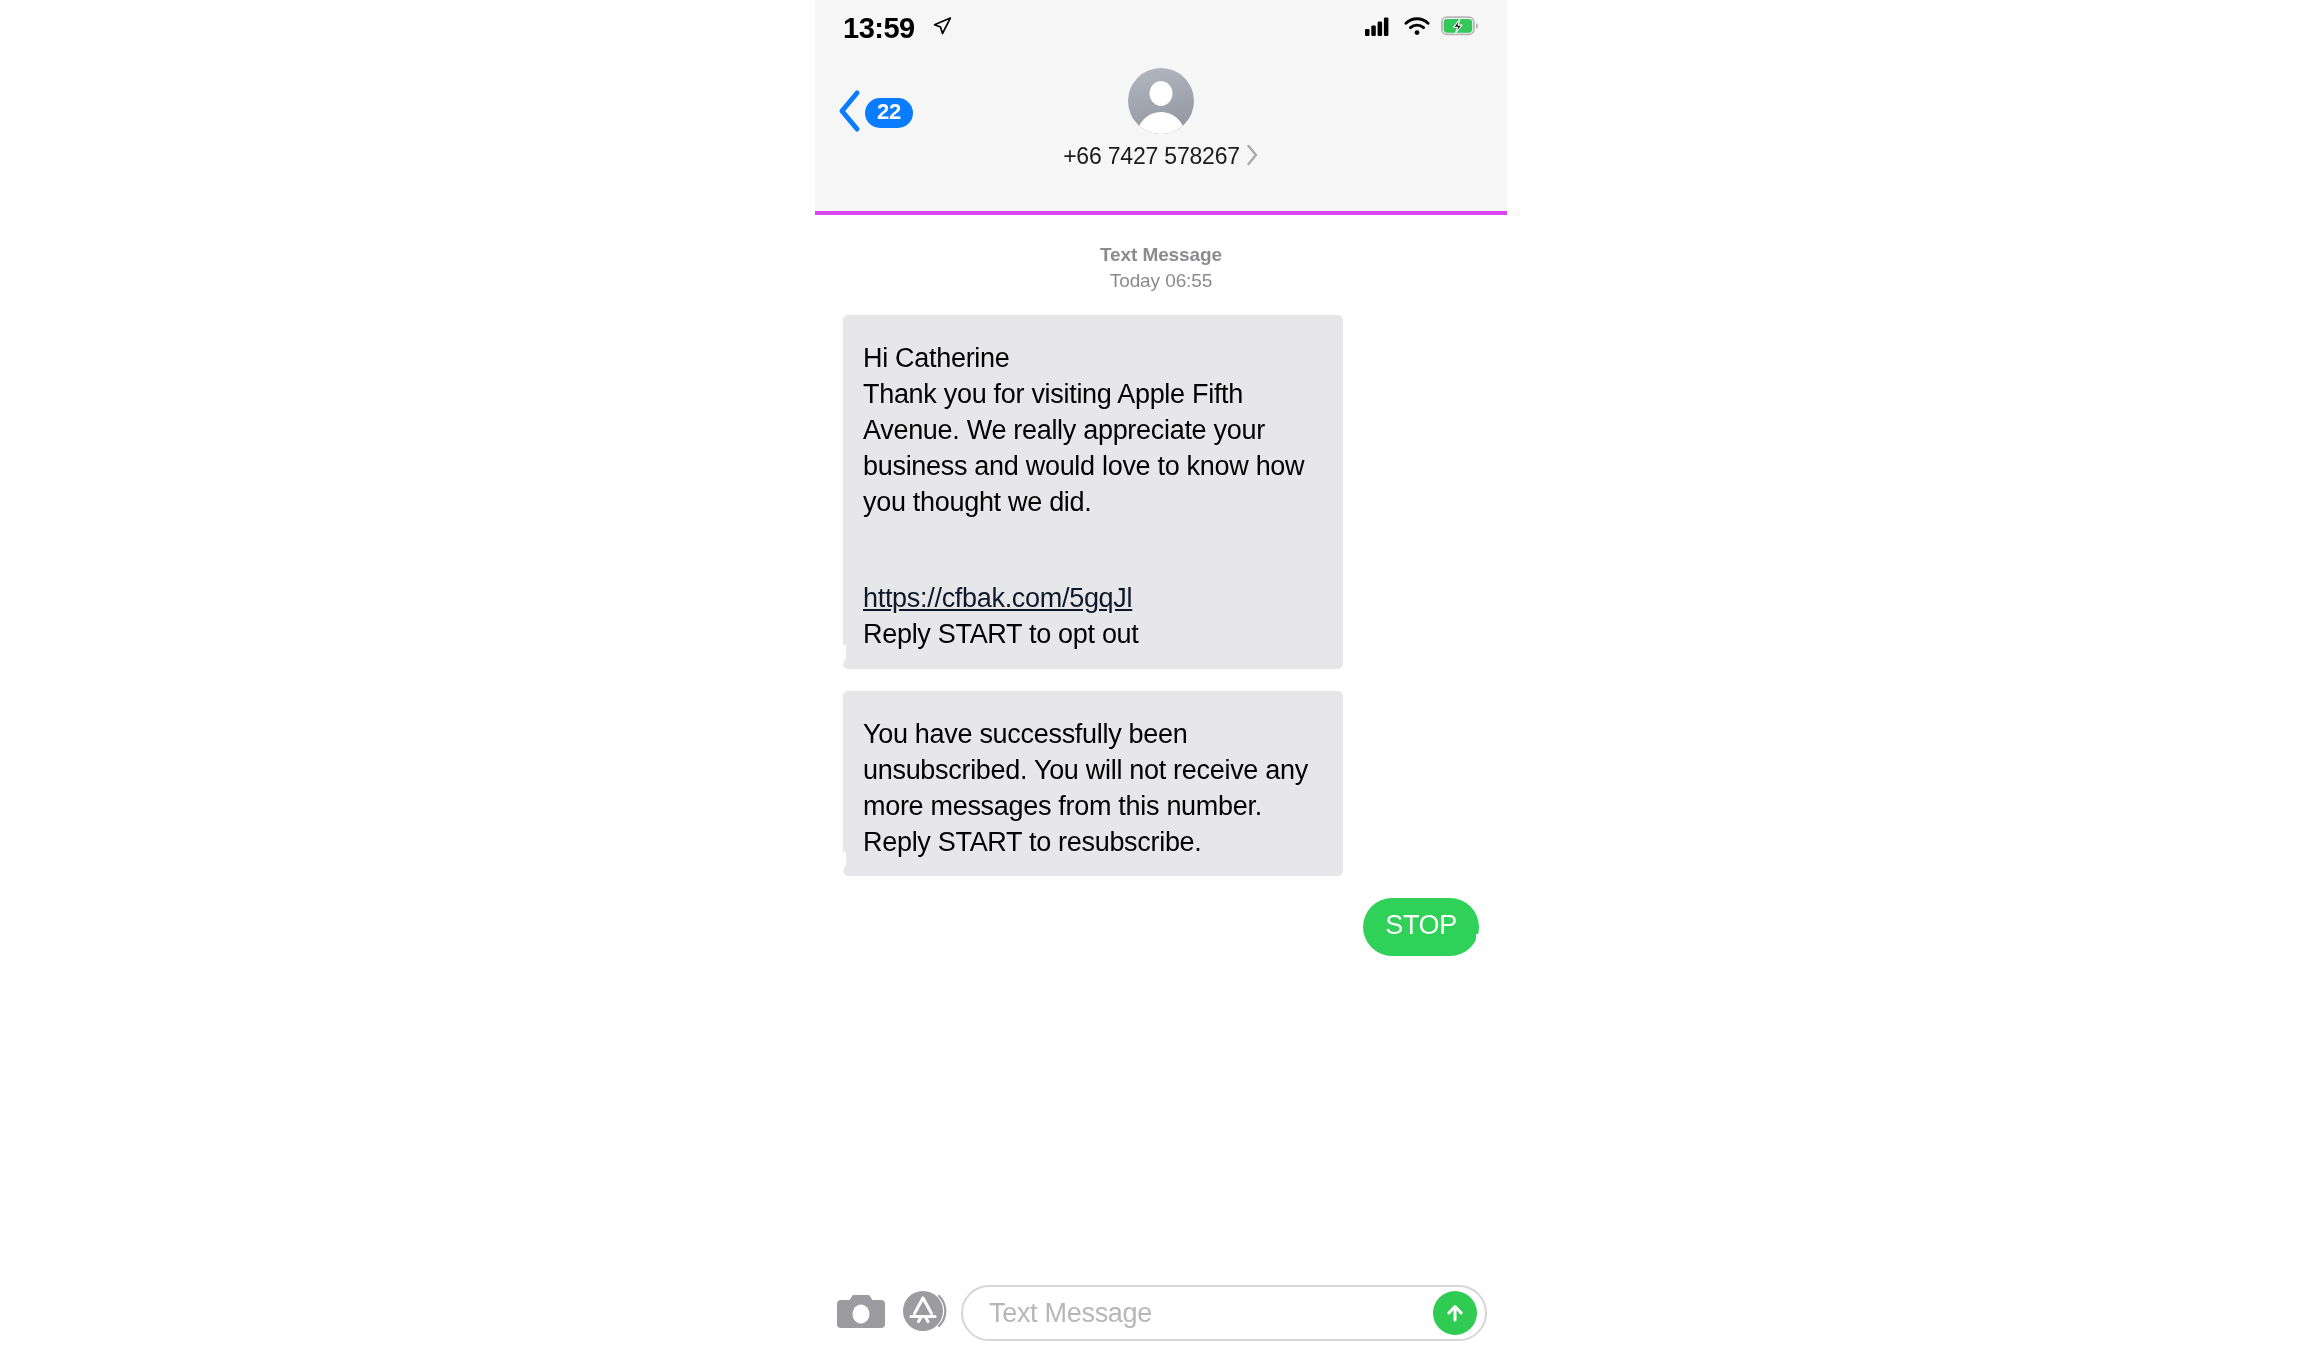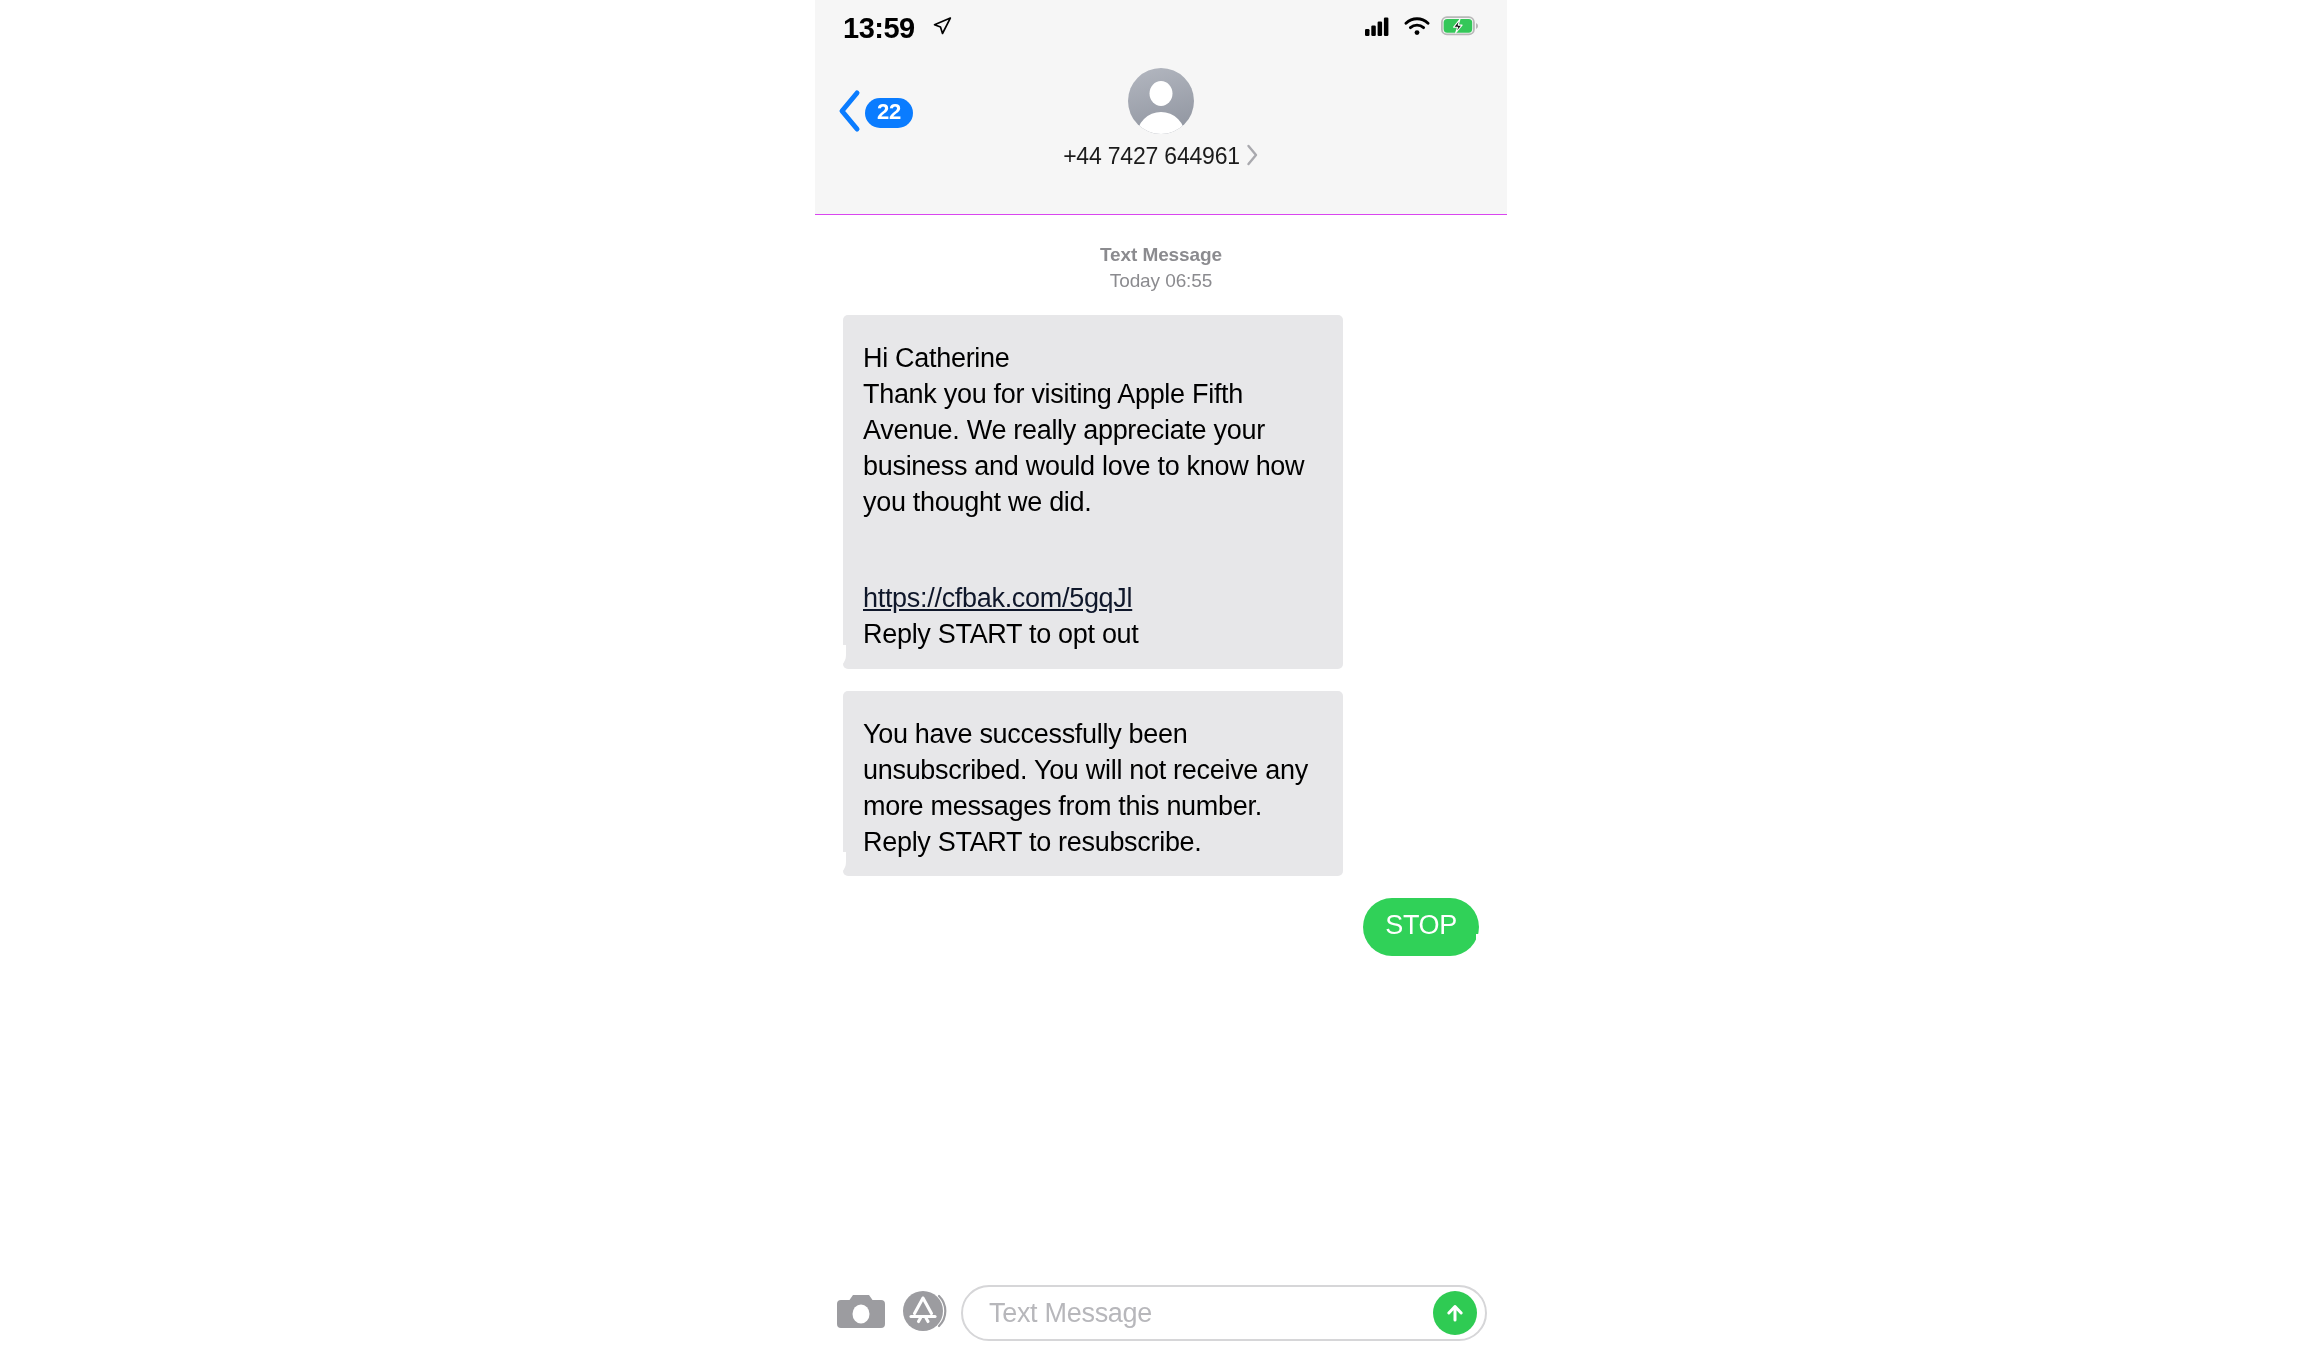--- a/index.html
+++ b/index.html
@@ -57,21 +57,21 @@
     gap: 11px;
   }
 
   
   #nav-header {
     position: absolute;
     left: 0; top: 56px;
     width: 692px;
     height: 159px;
     background: #f6f6f6;
-    border-bottom: 1px solid #d946ef;
+    border-bottom: 4px solid #d946ef;
     box-sizing: border-box;
   }
   #back-button {
     position: absolute;
     left: 22px;
     top: 33px;
     display: flex;
     align-items: center;
     gap: 2px;
     cursor: pointer;
@@ -343,21 +343,21 @@
       </span>
       <span id="back-badge">22</span>
     </div>
 
     <div id="contact-block">
       <div id="avatar">
         <div class="head"></div>
         <div class="body"></div>
       </div>
       <div id="contact-name-row">
-        <span id="contact-name">+44 7427 644961</span>
+        <span id="contact-name">+66 7427 578267</span>
         <span>
           <svg width="13" height="22" viewBox="0 0 13 22">
             <path d="M2.5 2 L10 11 L2.5 20" fill="none" stroke="#a9a9ae" stroke-width="2.4" stroke-linecap="round" stroke-linejoin="round"></path>
           </svg>
         </span>
       </div>
     </div>
   </div>
 
   <div id="conversation">

